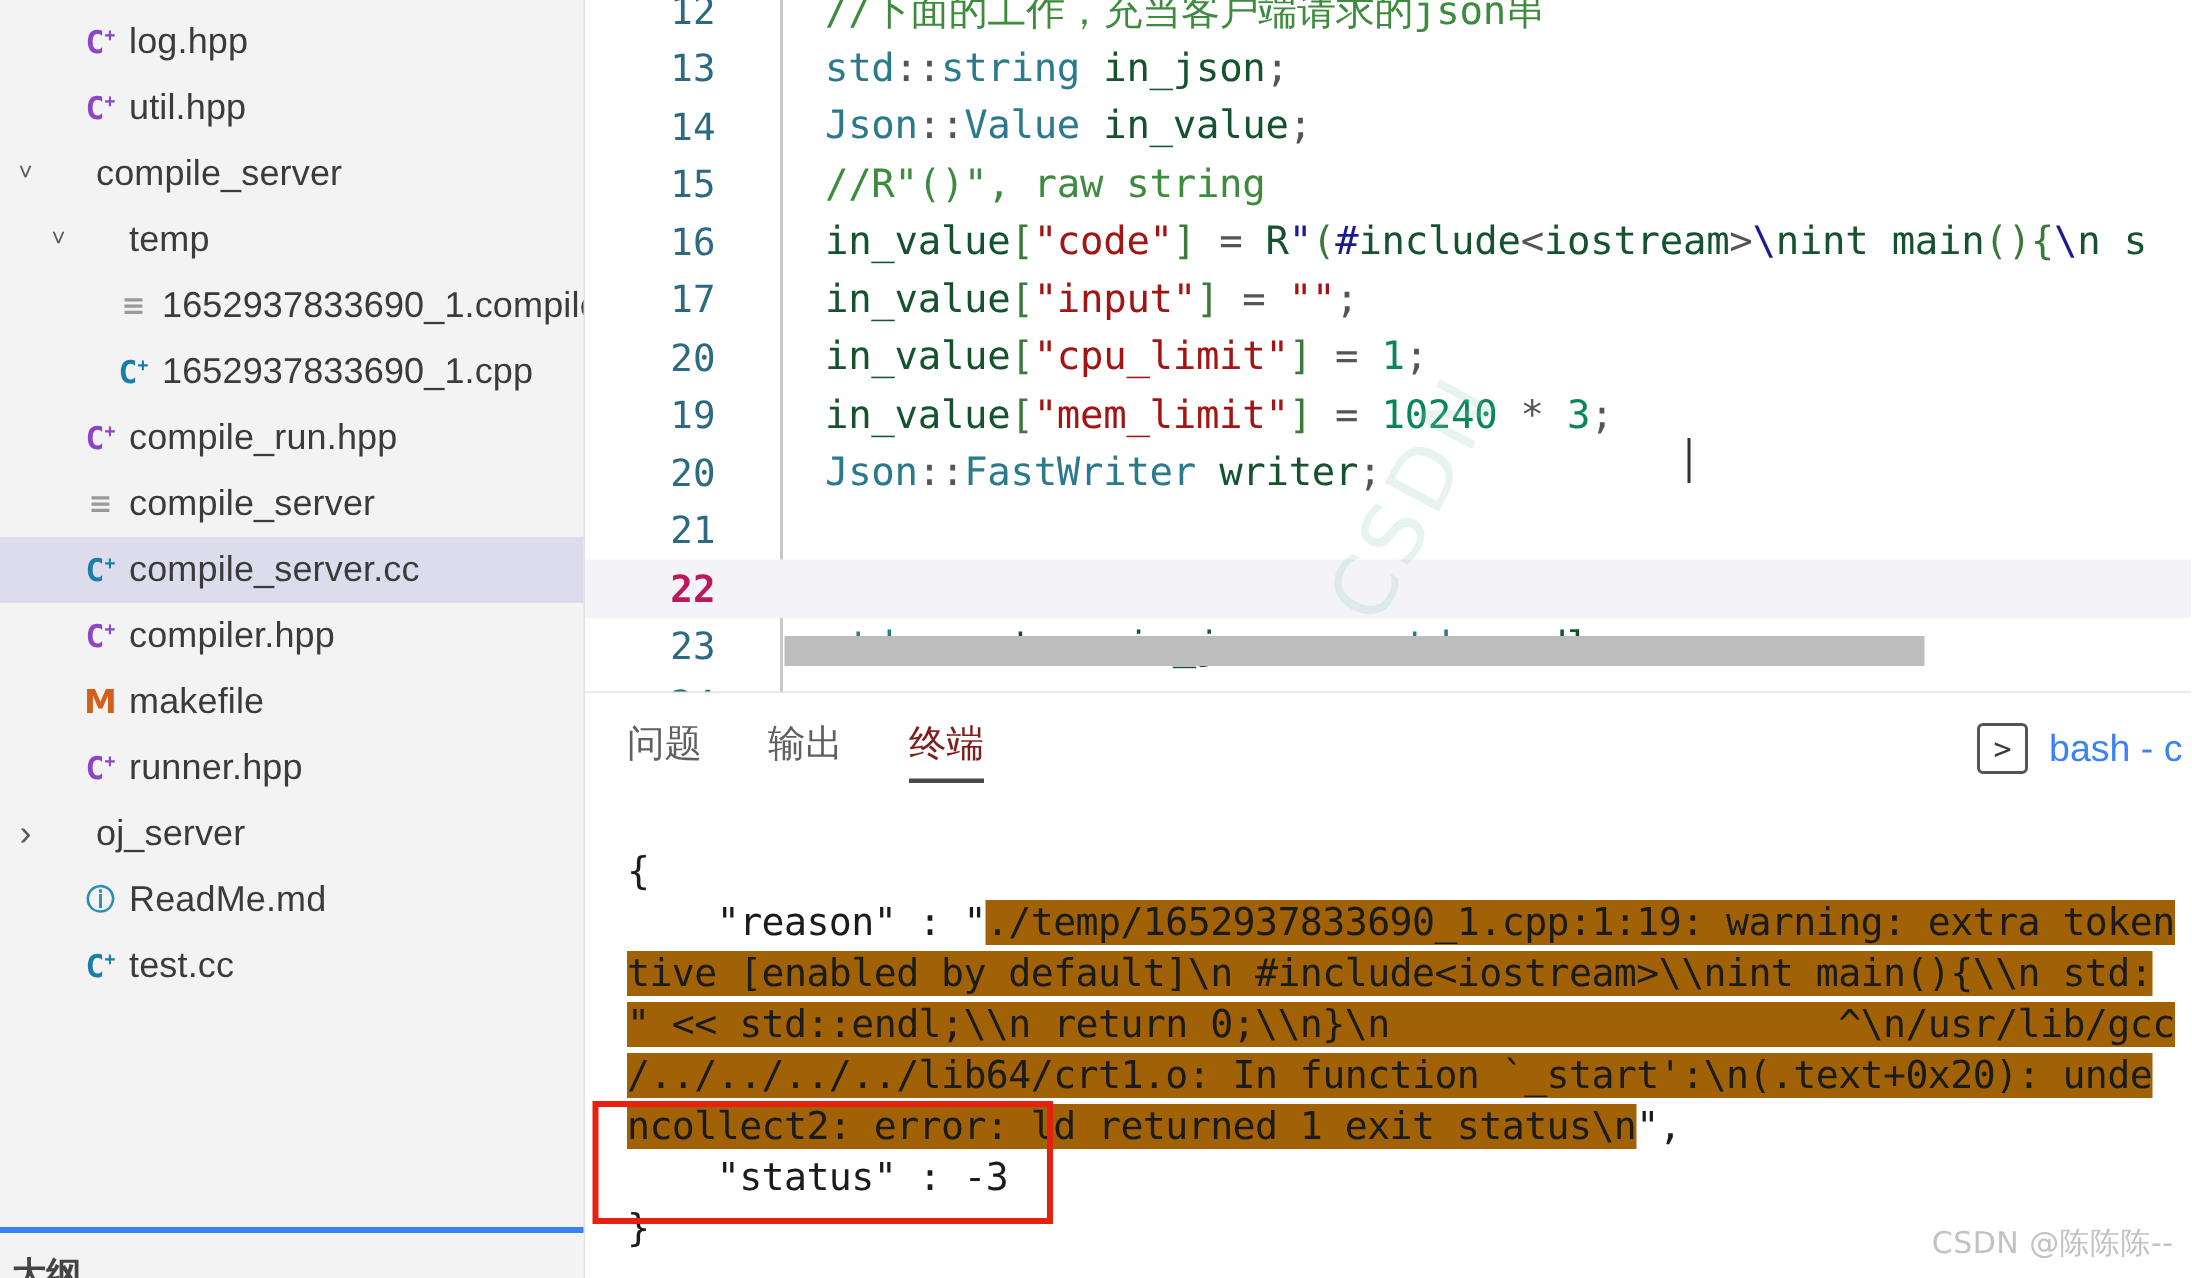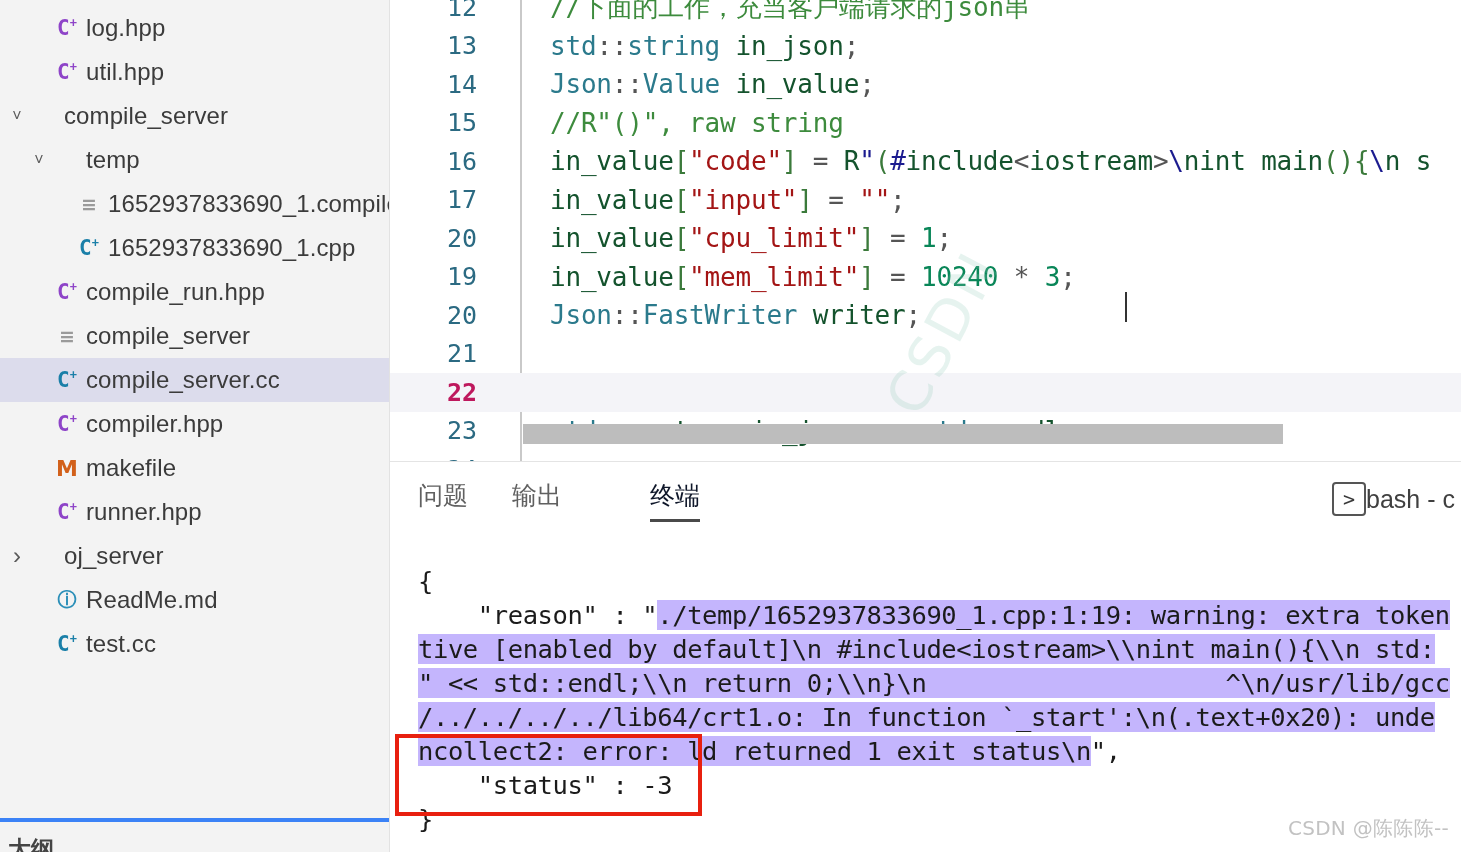--- a/index.html
+++ b/index.html
@@ -183,21 +183,21 @@
   .panel-tab {
     font-size: 25px;
     color: #606060;
     margin-right: 44px;
     position: relative;
     padding-bottom: 8px;
     cursor: pointer;
     font-family: "DejaVu Sans", sans-serif;
     white-space: nowrap;
   }
-  .panel-tab.active { color: #0f172a; margin-left: 44px; }
+  .panel-tab.active { color: #7f1d1d; }
   .panel-tab.active::after {
     content: "";
     position: absolute;
     left: 0; right: 0; bottom: -2px;
     height: 3px;
     background: #4a4a4a;
   }
   .panel-right {
     position: absolute;
     right: 6px;
@@ -210,37 +210,38 @@
     width: 34px; height: 34px;
     border: 2px solid #555;
     border-radius: 4px;
     display: flex; align-items: center; justify-content: center;
     font-size: 20px;
     color: #3a3a3a;
     font-family: "DejaVu Sans Mono", monospace;
     cursor: pointer;
   }
   .term-label {
+    margin-left: 14px;
     font-size: 25px;
-    color: #404040;
+    color: #3b82f6;
     white-space: nowrap;
     font-family: "Liberation Sans", sans-serif;
   }
 
   .terminal {
     position: relative;
     padding: 28px 0 0 28px;
     font-family: "DejaVu Sans Mono", monospace;
     font-size: 25.5px;
     color: #1b1b1b;
     line-height: 34px;
     letter-spacing: -0.4px;
   }
   .tline { white-space: pre; height: 34px; }
-  .sel { background: #c4b5fd; }
+  .sel { background: #a16207; }
 
   .redbox {
     position: absolute;
     left: 5px;
     top: 272px;
     width: 307px;
     height: 82px;
     border: 4px solid #e8200f;
     pointer-events: none;
   }

